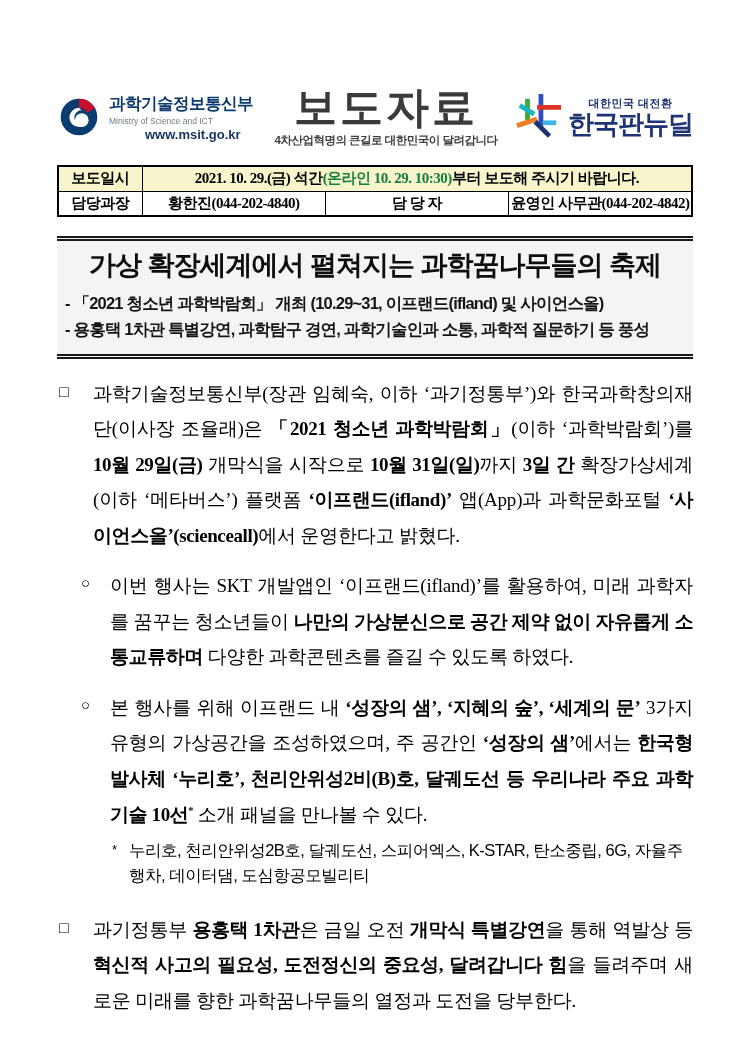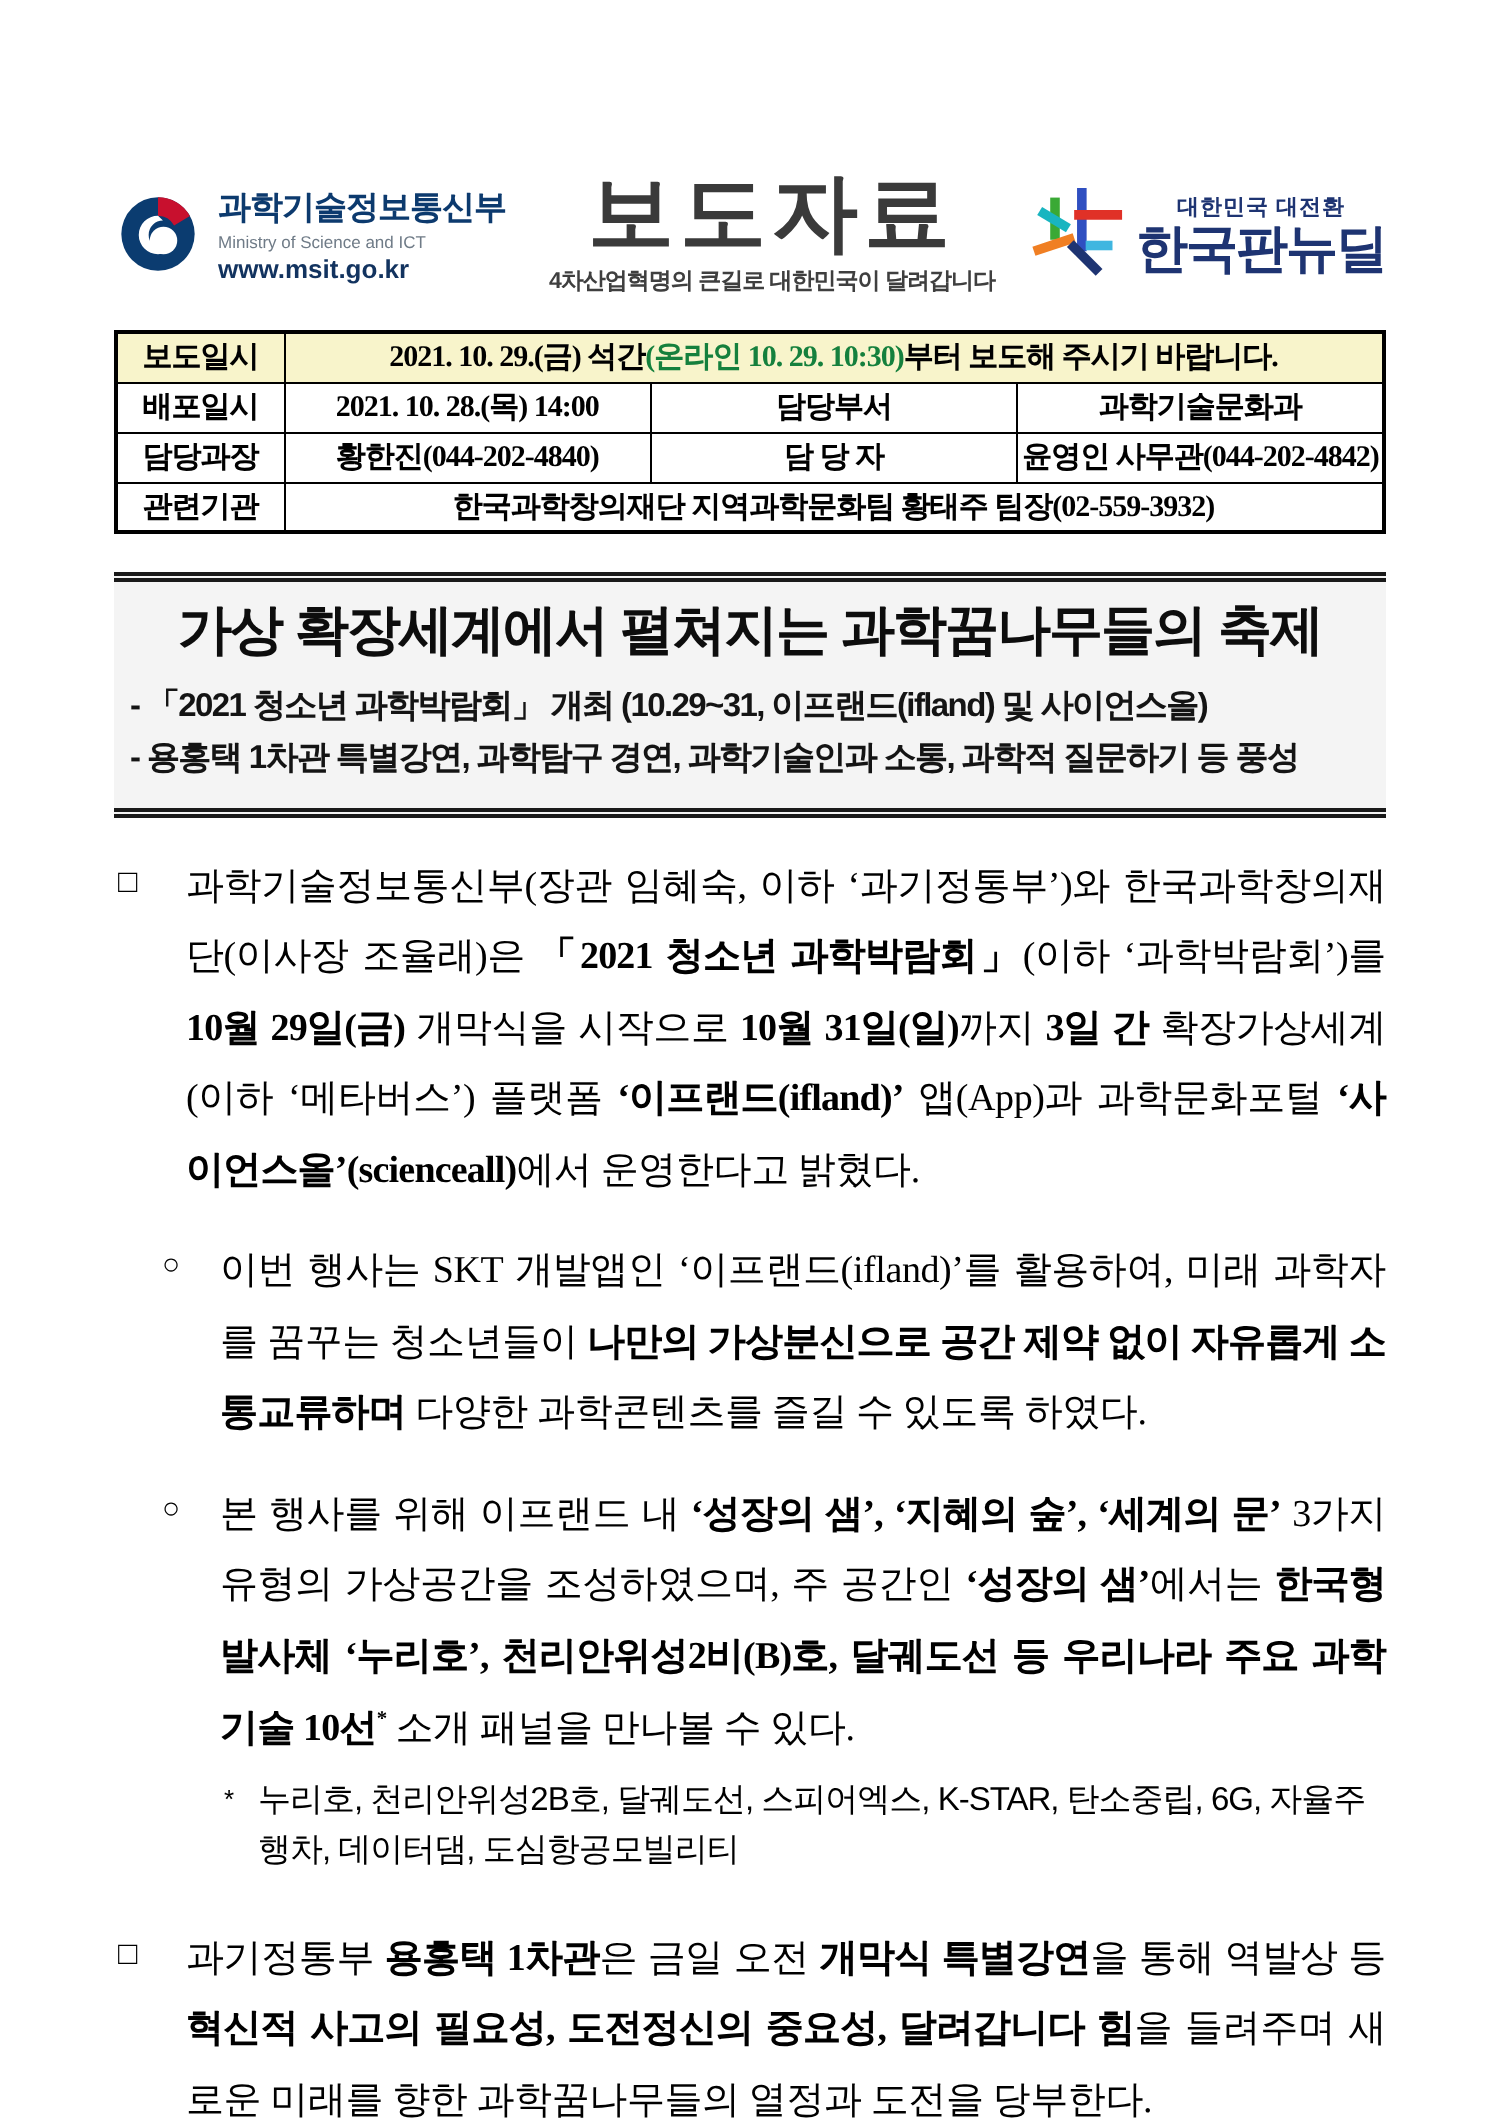--- a/index.html
+++ b/index.html
@@ -7,21 +7,21 @@
   .page {
     width:750px; height:1060px; background:#fff;
     padding:78px 57px 0 57px; position:relative; overflow:hidden;
     font-family:"Liberation Serif","DejaVu Serif",serif; color:#000;
   }
   
   .header { display:flex; justify-content:space-between; align-items:center; height:78px; }
   .logo-left { display:flex; align-items:center; gap:8px; width:200px; }
   .msit-text .ko { font-family:"Liberation Sans","DejaVu Sans",sans-serif; font-size:16.5px; font-weight:bold; color:#0c3a6e; letter-spacing:-0.5px; }
   .msit-text .en { font-family:"Liberation Sans","DejaVu Sans",sans-serif; font-size:8.5px; color:#6f7b87; margin-top:1px; }
-  .msit-text .url { font-family:"Liberation Sans","DejaVu Sans",sans-serif; font-size:13px; font-weight:bold; color:#12335f; margin-top:1px; }
+  .msit-text .url { font-family:"Liberation Sans","DejaVu Sans",sans-serif; font-size:13px; font-weight:bold; color:#12335f; margin-top:1px;margin-left:36px; }
   .press-center { text-align:center; flex:1; }
   .press-title { font-family:"Liberation Sans","DejaVu Sans",sans-serif; font-size:43px; font-weight:900; color:#3a3a3a; letter-spacing:3px; line-height:1;text-align:center; }
   .press-slogan { font-family:"Liberation Sans","DejaVu Sans",sans-serif; font-size:11.5px; font-weight:bold; color:#3f3f3f; margin-top:4px; letter-spacing:-0.5px; }
   .logo-right { display:flex; align-items:center; gap:6px; width:178px; justify-content:flex-end; }
   .newdeal-text { text-align:center; }
   .newdeal-top { font-family:"Liberation Sans","DejaVu Sans",sans-serif; font-size:11px; font-weight:900; color:#1e3472; letter-spacing:0.5px; }
   .newdeal-main { font-family:"Liberation Sans","DejaVu Sans",sans-serif; font-size:26px; font-weight:900; color:#1e3472; letter-spacing:-1px; line-height:1.05; }
   
   table.info { width:100%; border-collapse:collapse; margin-top:9px; table-layout:fixed; }
   table.info td {
@@ -101,34 +101,24 @@
     </div>
   </header>
 
   <table class="info">
     <tbody>
         <tr class="yellow">
       <td class="c1">보도일시</td>
       <td colspan="3"><span>2021. 10. 29.(금) 석간</span><span class="red">(온라인 10. 29. 10:30)</span><span>부터 보도해 주시기 바랍니다.</span></td>
     </tr>
     <tr>
-      <td class="c1">배포일시</td>
-      <td class="c2">2021. 10. 28.(목) 14:00</td>
-      <td class="c3">담당부서</td>
-      <td>과학기술문화과</td>
-    </tr>
-    <tr>
       <td class="c1">담당과장</td>
       <td class="c2">황한진(044-202-4840)</td>
       <td class="c3">담 당 자</td>
       <td>윤영인 사무관(044-202-4842)</td>
-    </tr>
-    <tr>
-      <td class="c1">관련기관</td>
-      <td colspan="3">한국과학창의재단 지역과학문화팀 황태주 팀장(02-559-3932)</td>
     </tr>
   </tbody>
     </table>
 
   <section class="title-block">
     <h1>가상 확장세계에서 펼쳐지는 과학꿈나무들의 축제</h1>
     <div class="title-sub">- 「2021 청소년 과학박람회」 개최 (10.29~31, 이프랜드(ifland) 및 사이언스올)</div>
     <div class="title-sub">- 용홍택 1차관 특별강연, 과학탐구 경연, 과학기술인과 소통, 과학적 질문하기 등 풍성</div>
   </section>
 

